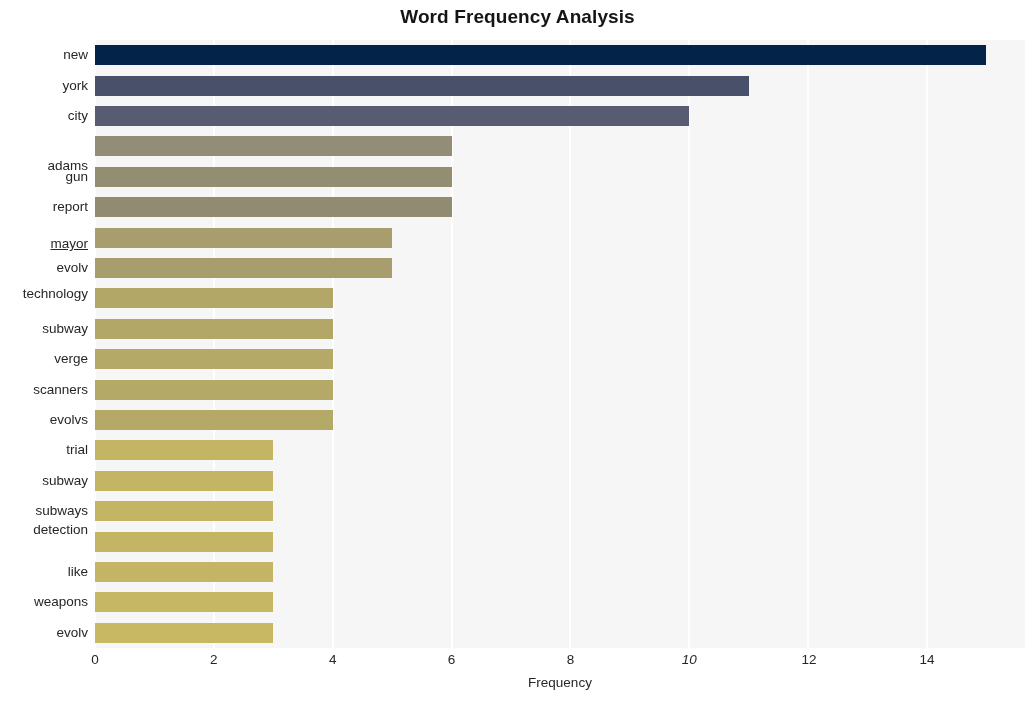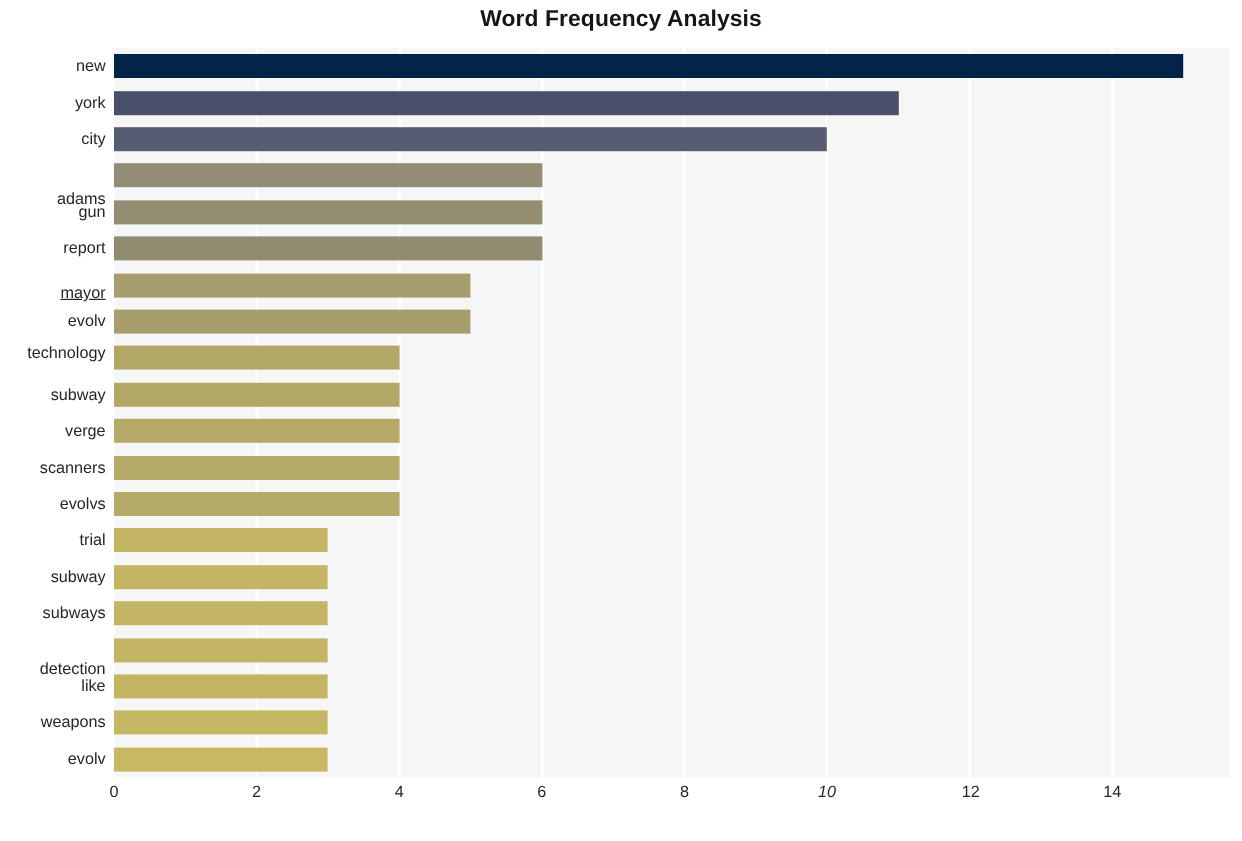--- a/index.html
+++ b/index.html
@@ -198,31 +198,32 @@
       <div class="ylabel" style="top: 197px; text-decoration: underline;">mayor</div>
       <div class="ylabel" style="top: 221px;">evolv</div>
       <div class="ylabel" style="top: 247px;">technology</div>
       <div class="ylabel" style="top: 281.8px;">subway</div>
       <div class="ylabel" style="top: 312.2px;">verge</div>
       <div class="ylabel" style="top: 342.6px;">scanners</div>
       <div class="ylabel" style="top: 373px;">evolvs</div>
       <div class="ylabel" style="top: 403.4px;">trial</div>
       <div class="ylabel" style="top: 433.8px;">subway</div>
       <div class="ylabel" style="top: 464.2px;">subways</div>
-      <div class="ylabel" style="top: 511px;">detection</div>
+      <div class="ylabel" style="top: 483px;">detection</div>
       <div class="ylabel" style="top: 525px;">like</div>
       <div class="ylabel" style="top: 555.4px;">weapons</div>
       <div class="ylabel" style="top: 585.8px;">evolv</div>
     </div>
 
   <div id="xlabels">
       <div class="xtick" style="left: 95px;">0</div>
       <div class="xtick" style="left: 213.85px;">2</div>
       <div class="xtick" style="left: 332.7px;">4</div>
       <div class="xtick" style="left: 451.55px;">6</div>
       <div class="xtick" style="left: 570.399px;">8</div>
       <div class="xtick" style="left: 689.249px; font-style: italic;">10</div>
       <div class="xtick" style="left: 809px;">12</div>
       <div class="xtick" style="left: 926.949px;">14</div>
     </div>
 
+  <div id="xaxis-title">Frequency</div>
 
 </div>
 
 </body></html>

